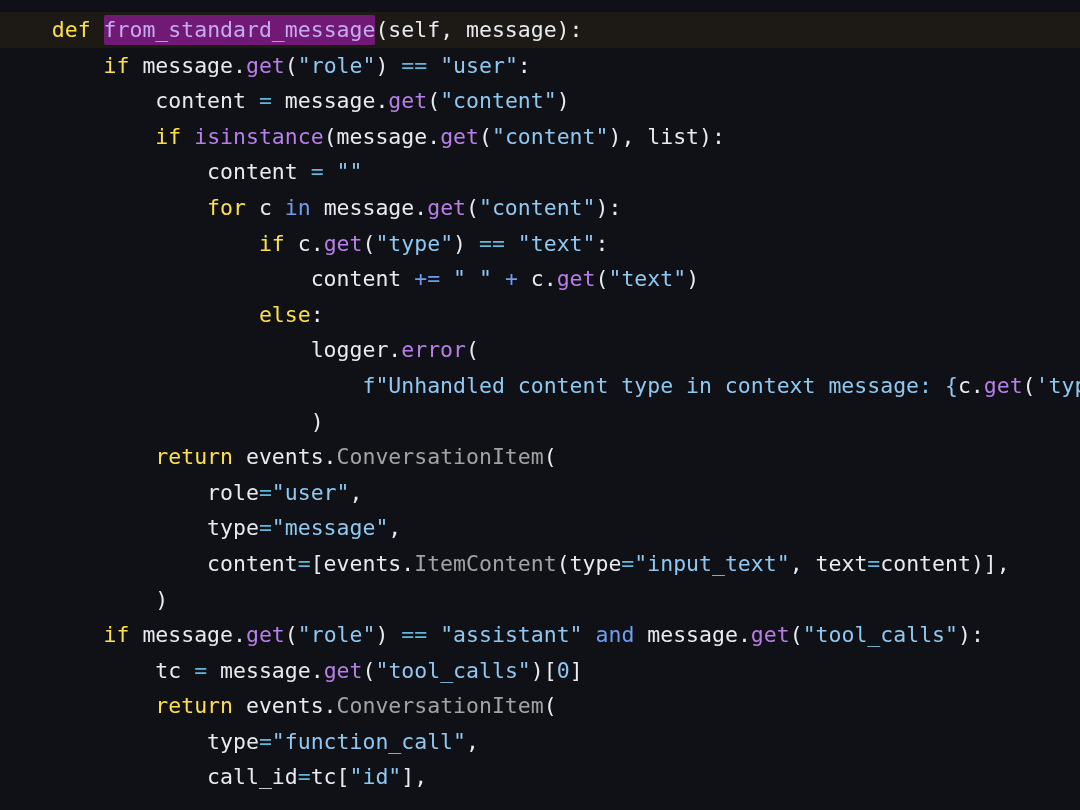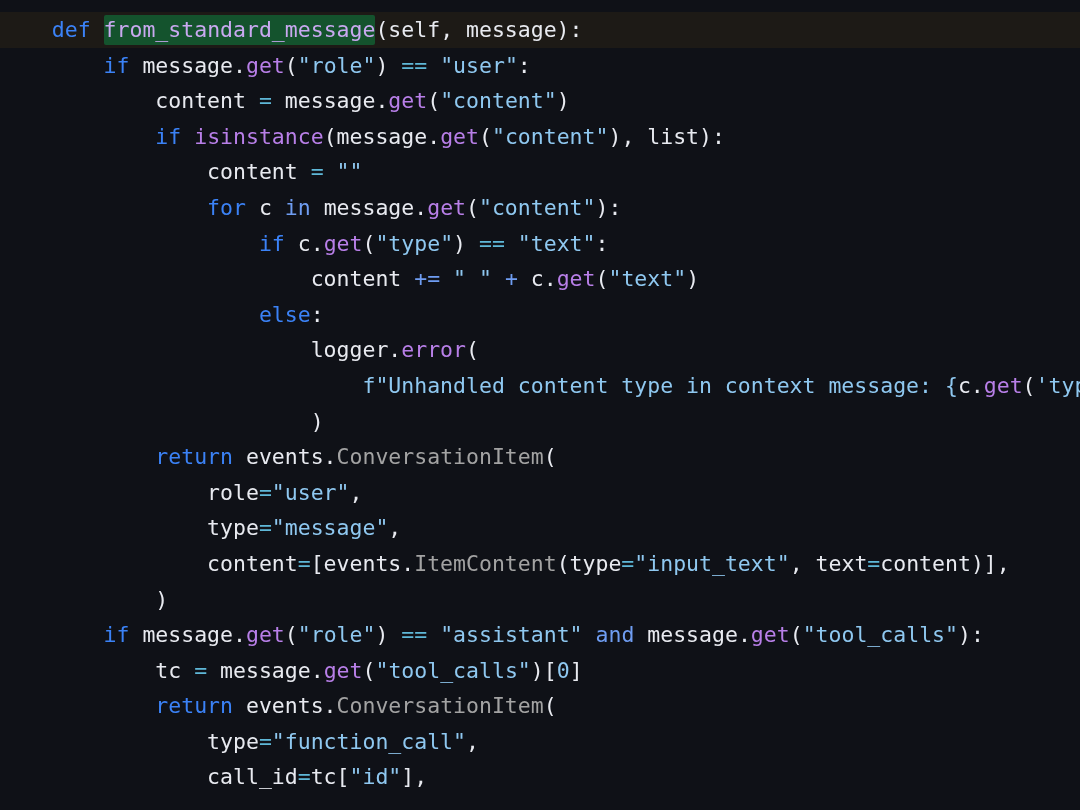--- a/index.html
+++ b/index.html
@@ -34,31 +34,31 @@
   .line {
     height: 35.6px;
     white-space: pre;
     padding-left: 0px;
     position: relative;
   }
   .line.current {
     background: #1d1a16;
   }
   
-  .t-kw      { color: #3b82f6; }          
+  .t-kw      { color: #fde047; }          
   .t-kw2     { color: #6f9df2; margin-top: 37px; }          
   .t-fn      { color: #c9a9f0; }          
   .t-plain   { color: #e8eaf0; }          
   .t-method  { color: #b87fe8; text-align: right; }          
   .t-str     { color: #8fc8f0; }          
   .t-cls     { color: #a3a3a3; }          
   .t-num     { color: #8fc8f0; }          
   .t-op      { color: #5fb8d8; }          
   .hl {
-    background: #14532d;
+    background: #701a75;
     border-radius: 2px;
     padding: 2px 0 3px 0;
     margin: -2px 0 -3px 0;
   }
 </style>
 </head>
 <body>
 
 <div id="editor">
   <div class="code-area"><div class="line current"><span>    </span><span class="t-kw">def</span><span class="t-plain"> </span><span class="t-fn hl">from_standard_message</span><span class="t-plain">(self, message):</span></div><div class="line"><span>        </span><span class="t-kw">if</span><span class="t-plain"> message.</span><span class="t-method">get</span><span class="t-plain">(</span><span class="t-str">"role"</span><span class="t-plain">) </span><span class="t-op">==</span><span class="t-plain"> </span><span class="t-str">"user"</span><span class="t-plain">:</span></div><div class="line"><span>            </span><span class="t-plain">content </span><span class="t-op">=</span><span class="t-plain"> message.</span><span class="t-method">get</span><span class="t-plain">(</span><span class="t-str">"content"</span><span class="t-plain">)</span></div><div class="line"><span>            </span><span class="t-kw">if</span><span class="t-plain"> </span><span class="t-method">isinstance</span><span class="t-plain">(message.</span><span class="t-method">get</span><span class="t-plain">(</span><span class="t-str">"content"</span><span class="t-plain">), list):</span></div><div class="line"><span>                </span><span class="t-plain">content </span><span class="t-op">=</span><span class="t-plain"> </span><span class="t-str">""</span></div><div class="line"><span>                </span><span class="t-kw">for</span><span class="t-plain"> c </span><span class="t-kw2">in</span><span class="t-plain"> message.</span><span class="t-method">get</span><span class="t-plain">(</span><span class="t-str">"content"</span><span class="t-plain">):</span></div><div class="line"><span>                    </span><span class="t-kw">if</span><span class="t-plain"> c.</span><span class="t-method">get</span><span class="t-plain">(</span><span class="t-str">"type"</span><span class="t-plain">) </span><span class="t-op">==</span><span class="t-plain"> </span><span class="t-str">"text"</span><span class="t-plain">:</span></div><div class="line"><span>                        </span><span class="t-plain">content </span><span class="t-kw2">+=</span><span class="t-plain"> </span><span class="t-str">" "</span><span class="t-plain"> </span><span class="t-kw2">+</span><span class="t-plain"> c.</span><span class="t-method">get</span><span class="t-plain">(</span><span class="t-str">"text"</span><span class="t-plain">)</span></div><div class="line"><span>                    </span><span class="t-kw">else</span><span class="t-plain">:</span></div><div class="line"><span>                        </span><span class="t-plain">logger.</span><span class="t-method">error</span><span class="t-plain">(</span></div><div class="line"><span>                            </span><span class="t-str">f"Unhandled content type in context message: {</span><span class="t-plain">c.</span><span class="t-method">get</span><span class="t-plain">(</span><span class="t-str">'type</span></div><div class="line"><span>                        </span><span class="t-plain">)</span></div><div class="line"><span>            </span><span class="t-kw">return</span><span class="t-plain"> events.</span><span class="t-cls">ConversationItem</span><span class="t-plain">(</span></div><div class="line"><span>                </span><span class="t-plain">role</span><span class="t-op">=</span><span class="t-str">"user"</span><span class="t-plain">,</span></div><div class="line"><span>                </span><span class="t-plain">type</span><span class="t-op">=</span><span class="t-str">"message"</span><span class="t-plain">,</span></div><div class="line"><span>                </span><span class="t-plain">content</span><span class="t-op">=</span><span class="t-plain">[events.</span><span class="t-cls">ItemContent</span><span class="t-plain">(type</span><span class="t-op">=</span><span class="t-str">"input_text"</span><span class="t-plain">, text</span><span class="t-op">=</span><span class="t-plain">content)],</span></div><div class="line"><span>            </span><span class="t-plain">)</span></div><div class="line"><span>        </span><span class="t-kw">if</span><span class="t-plain"> message.</span><span class="t-method">get</span><span class="t-plain">(</span><span class="t-str">"role"</span><span class="t-plain">) </span><span class="t-op">==</span><span class="t-plain"> </span><span class="t-str">"assistant"</span><span class="t-plain"> </span><span class="t-kw2">and</span><span class="t-plain"> message.</span><span class="t-method">get</span><span class="t-plain">(</span><span class="t-str">"tool_calls"</span><span class="t-plain">):</span></div><div class="line"><span>            </span><span class="t-plain">tc </span><span class="t-op">=</span><span class="t-plain"> message.</span><span class="t-method">get</span><span class="t-plain">(</span><span class="t-str">"tool_calls"</span><span class="t-plain">)[</span><span class="t-num">0</span><span class="t-plain">]</span></div><div class="line"><span>            </span><span class="t-kw">return</span><span class="t-plain"> events.</span><span class="t-cls">ConversationItem</span><span class="t-plain">(</span></div><div class="line"><span>                </span><span class="t-plain">type</span><span class="t-op">=</span><span class="t-str">"function_call"</span><span class="t-plain">,</span></div><div class="line"><span>                </span><span class="t-plain">call_id</span><span class="t-op">=</span><span class="t-plain">tc[</span><span class="t-str">"id"</span><span class="t-plain">],</span></div></div>

